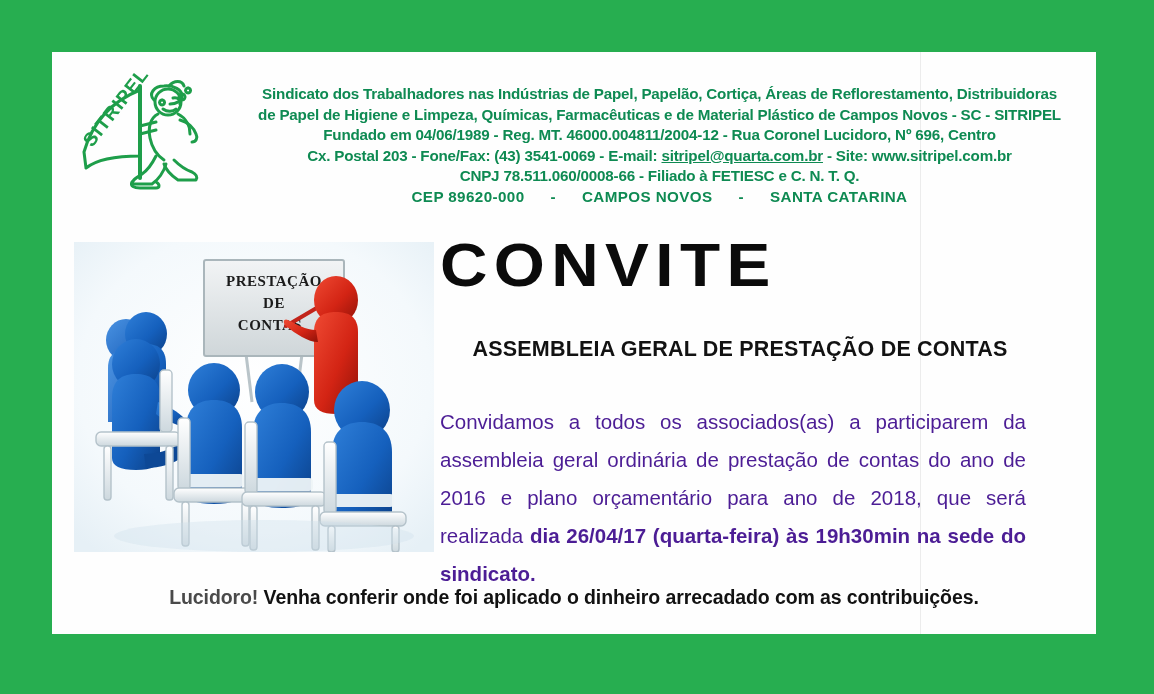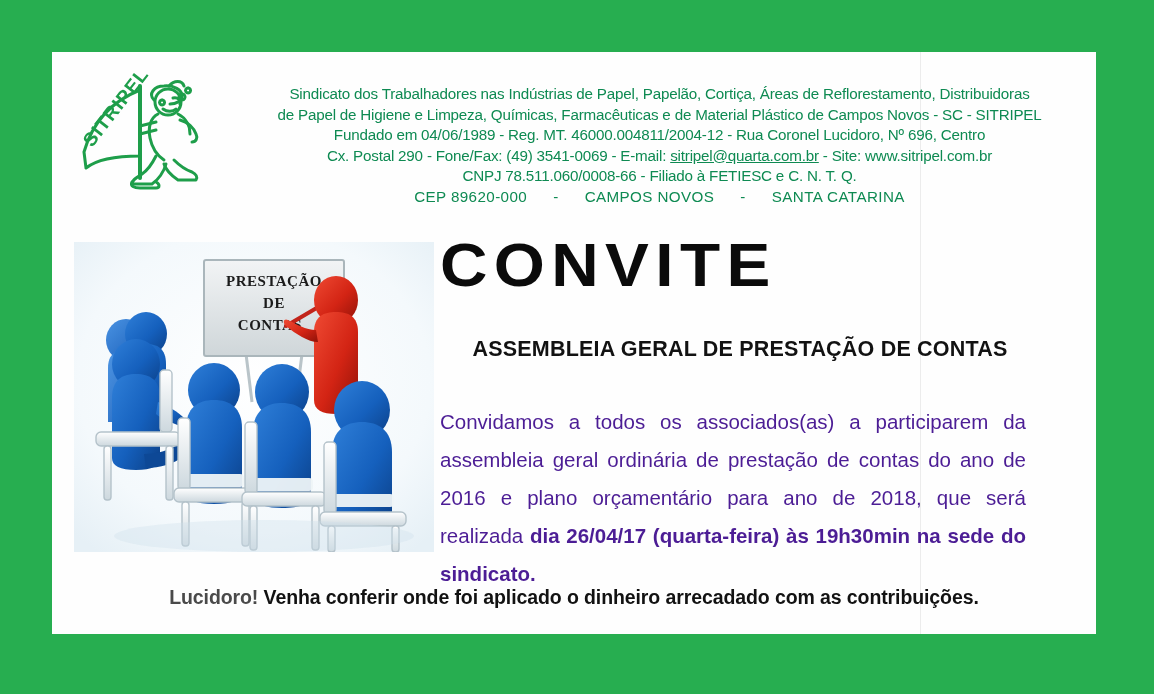--- a/index.html
+++ b/index.html
@@ -61,21 +61,21 @@
   .logo svg { display: block; width: 140px; height: 140px; }
 
   .org-lines {
     position: absolute;
     left: 180px;
     top: 32px;
     width: 855px;
     text-align: center;
     color: #0E8A52;
     font-family: "Liberation Sans", sans-serif;
-    font-weight: normal;
+    font-weight: bold;
     letter-spacing: -0.2px;
   }
   .org-lines .l {
     display: block;
     line-height: 20.5px;
     white-space: nowrap;
   }
   .org-lines .l1,
   .org-lines .l2 { font-size: 15.2px; }
   .org-lines .l3 { font-size: 15.2px; }
@@ -200,21 +200,21 @@
             <path d="M62 118 C60 122, 64 124, 70 124 L86 124 C90 124, 90 120, 86 118"></path>
           </g>
           <text x="22" y="84" transform="rotate(-52 22 84)" fill="#1E9E4A" font-family="Liberation Sans, sans-serif" font-size="19" font-weight="bold" letter-spacing="1">SITRIPEL</text>
         </svg>
       </div>
 
       <div class="org-lines">
         <span class="l l1">Sindicato dos Trabalhadores nas Indústrias de Papel, Papelão, Cortiça, Áreas de Reflorestamento, Distribuidoras</span>
         <span class="l l2">de Papel de Higiene e Limpeza, Químicas, Farmacêuticas e de Material Plástico de Campos Novos - SC - SITRIPEL</span>
         <span class="l l3">Fundado em 04/06/1989 - Reg. MT.  46000.004811/2004-12 - Rua Coronel Lucidoro, Nº 696, Centro</span>
-        <span class="l l4"><span>Cx. Postal 290 - Fone/Fax: (49) 3541-0069 - E-mail: </span><span class="em-link">sitripel@quarta.com.br</span><span> - Site: www.sitripel.com.br</span></span>
+        <span class="l l4"><span>Cx. Postal 203 - Fone/Fax: (43) 3541-0069 - E-mail: </span><span class="em-link">sitripel@quarta.com.br</span><span> - Site: www.sitripel.com.br</span></span>
         <span class="l l5">CNPJ 78.511.060/0008-66 - Filiado à FETIESC e C. N. T. Q.</span>
         <span class="l l6"><span>CEP 89620-000</span><span class="sp"></span><span>-</span><span class="sp"></span><span>CAMPOS NOVOS</span><span class="sp"></span><span>-</span><span class="sp"></span><span>SANTA CATARINA</span></span>
       </div>
     </div>
 
     <div class="illus">
       <svg viewBox="0 0 360 310" xmlns="http://www.w3.org/2000/svg">
         <defs>
           <radialGradient id="bgGlow" cx="50%" cy="45%" r="70%">
             <stop offset="0%" stop-color="#ffffff"></stop>

